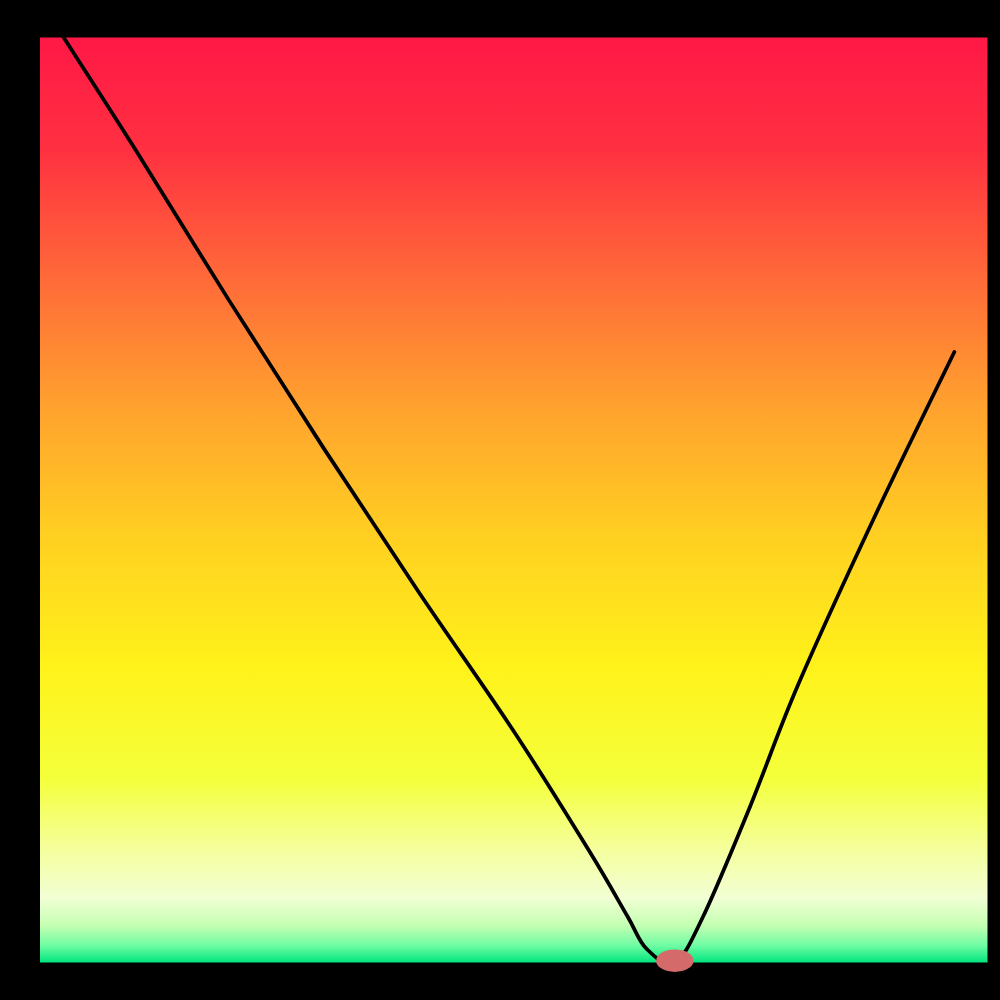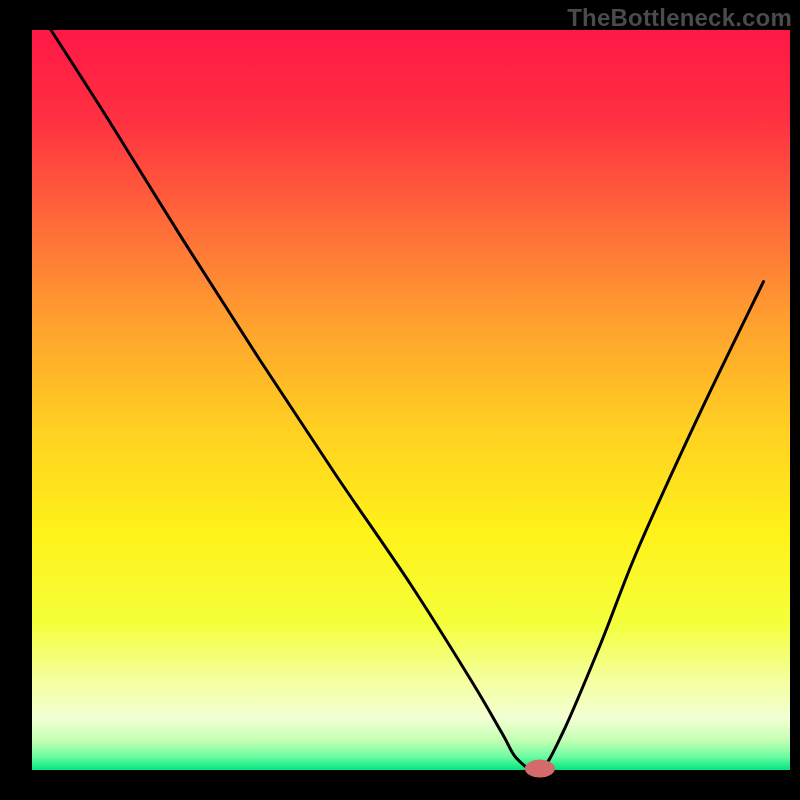--- a/index.html
+++ b/index.html
@@ -30,21 +30,20 @@
   svg.plot {
     position: absolute;
     left: 0;
     top: 0;
   }
 </style>
 </head>
 <body>
 
 <div class="frame">
-  <div class="watermark">TheBottleneck.com</div>
 
   <svg class="plot" width="800" height="800" viewBox="0 0 800 800">
     <defs>
       <linearGradient id="bg-grad" x1="0" y1="0" x2="0" y2="1">
       <stop offset="0.000%" stop-color="#ff1846"></stop>
           <stop offset="12.000%" stop-color="#ff3041"></stop>
           <stop offset="26.000%" stop-color="#ff6a39"></stop>
           <stop offset="40.000%" stop-color="#ffa22e"></stop>
           <stop offset="54.000%" stop-color="#ffd021"></stop>
           <stop offset="68.000%" stop-color="#fff21a"></stop>

